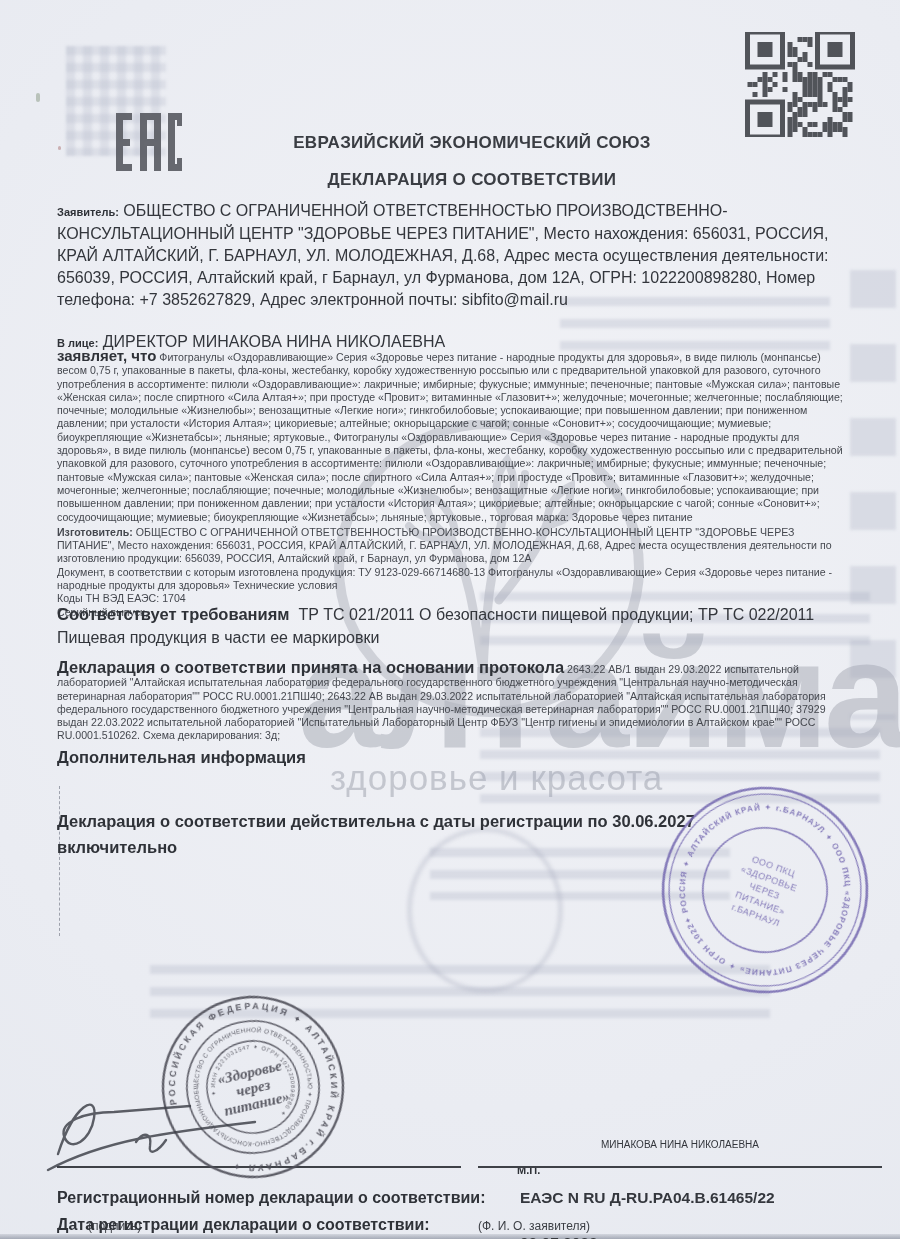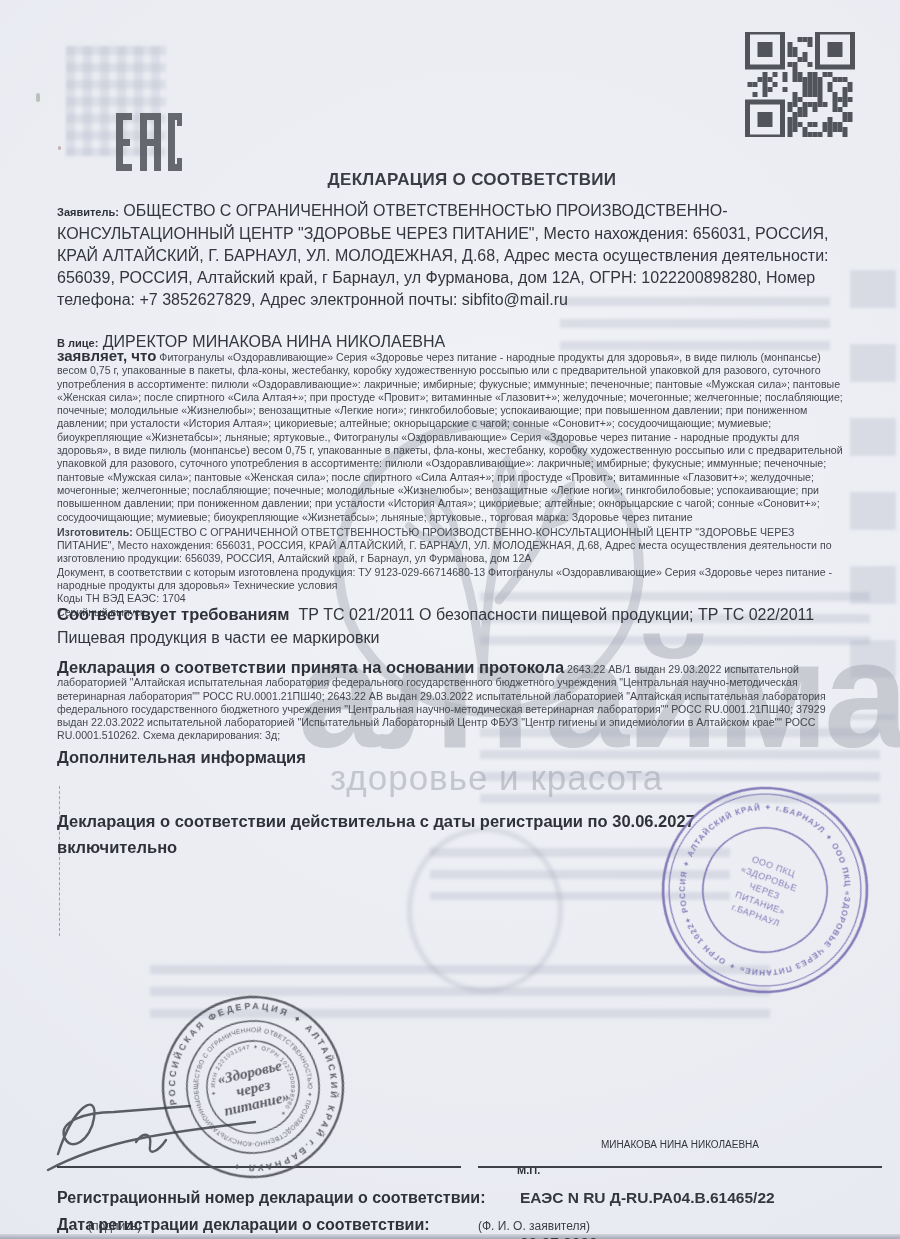--- a/index.html
+++ b/index.html
@@ -217,20 +217,21 @@
           <rect x="55" y="100" width="5" height="5"></rect>
           <rect x="60" y="100" width="5" height="5"></rect>
           <rect x="65" y="100" width="5" height="5"></rect>
           <rect x="70" y="100" width="5" height="5"></rect>
           <rect x="80" y="100" width="5" height="5"></rect>
           <rect x="95" y="100" width="5" height="5"></rect>
         </g>
     </g>
   </svg>
 
+  <div class="abs z2 titles" style="top:133px;">ЕВРАЗИЙСКИЙ ЭКОНОМИЧЕСКИЙ СОЮЗ</div>
   <div class="abs z2 titles" style="top:170px;">ДЕКЛАРАЦИЯ О СООТВЕТСТВИИ</div>
 
   <div class="abs z2 body-txt" style="left:57px;top:200px;width:792px;">
     <b class="lead">Заявитель:</b>
     <span>ОБЩЕСТВО С ОГРАНИЧЕННОЙ ОТВЕТСТВЕННОСТЬЮ ПРОИЗВОДСТВЕННО-КОНСУЛЬТАЦИОННЫЙ ЦЕНТР "ЗДОРОВЬЕ ЧЕРЕЗ ПИТАНИЕ", Место нахождения: 656031, РОССИЯ, КРАЙ АЛТАЙСКИЙ, Г. БАРНАУЛ, УЛ. МОЛОДЕЖНАЯ, Д.68, Адрес места осуществления деятельности: 656039, РОССИЯ, Алтайский край, г Барнаул, ул Фурманова, дом 12А, ОГРН: 1022200898280, Номер телефона: +7 3852627829, Адрес электронной почты: sibfito@mail.ru</span>
   </div>
   <div class="abs z2 body-txt" style="left:57px;top:331px;width:792px;">
     <b class="lead">В лице:</b>
     <span>ДИРЕКТОР МИНАКОВА НИНА НИКОЛАЕВНА</span>
   </div>

